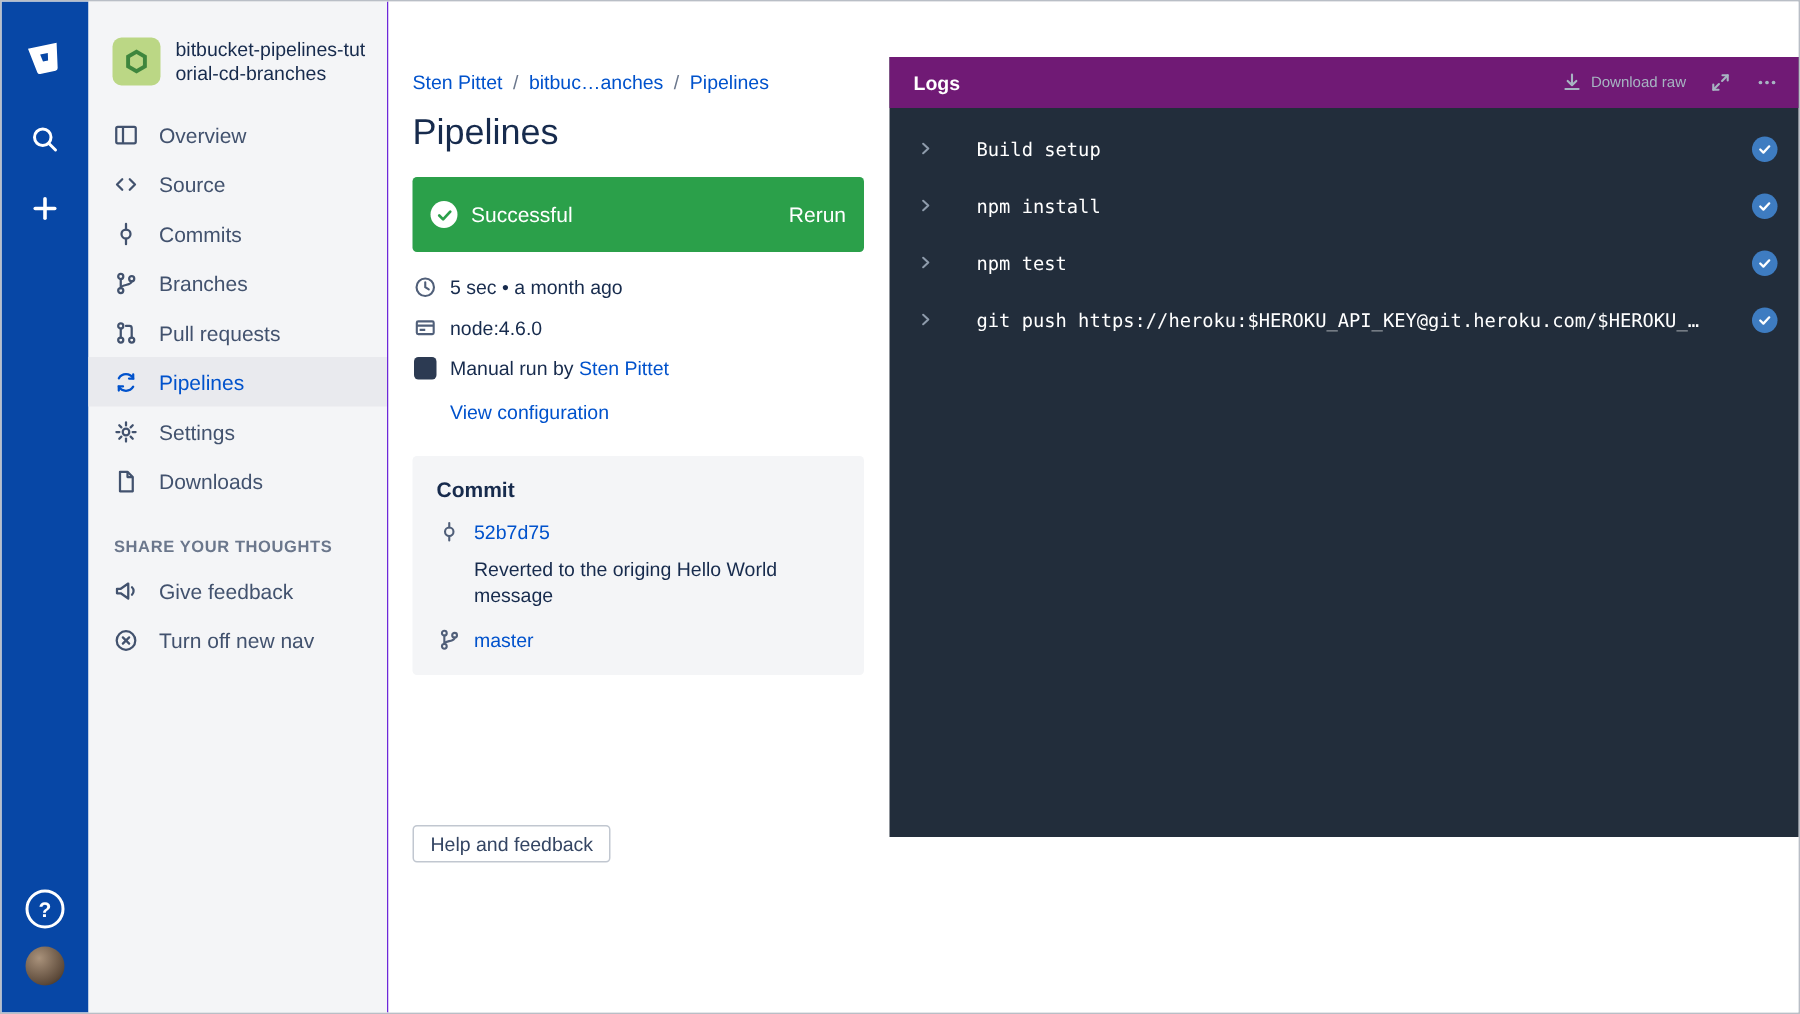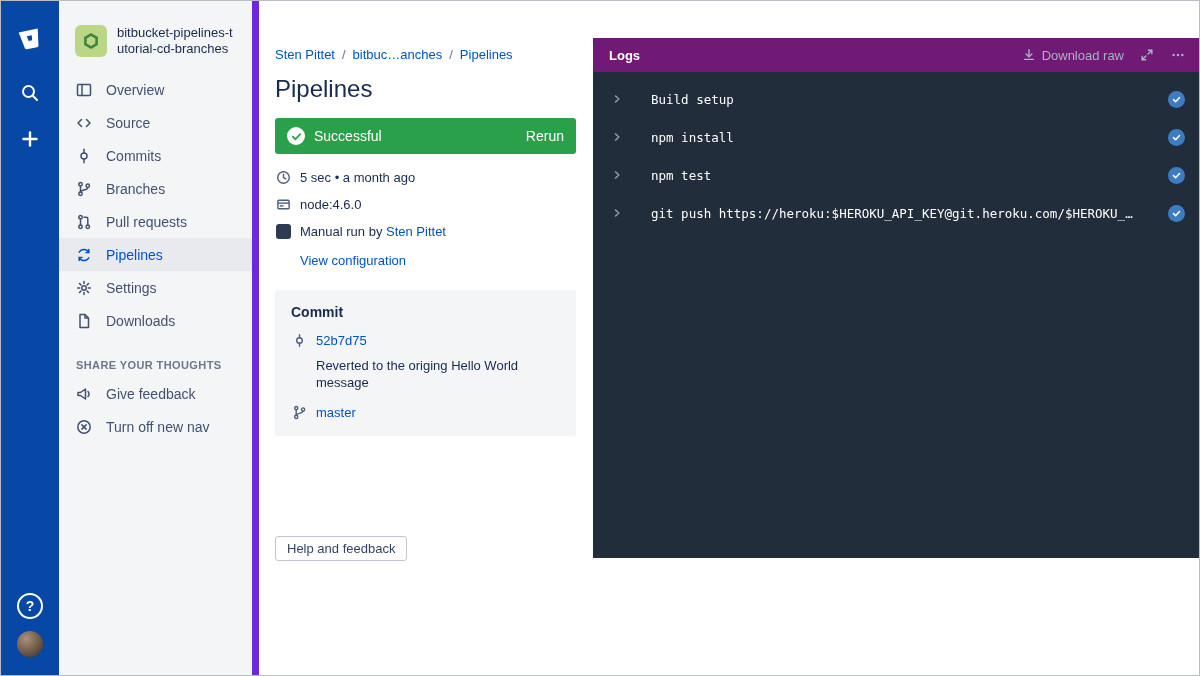--- a/index.html
+++ b/index.html
@@ -9,37 +9,37 @@
 
   
   .gnav { position:absolute; left:0; top:0; bottom:0; width:58px; background:#0747A6; display:flex; flex-direction:column; align-items:center; padding:22px 0 18px; }
   .gnav .gbtn { width:32px; height:32px; display:flex; align-items:center; justify-content:center; margin-bottom:14px; cursor:pointer; color:#fff; }
   .gnav .logo-btn { margin-bottom:22px; }
   .gnav .spacer { flex:1; }
   .help-circle { width:26px; height:26px; border:2px solid #fff; border-radius:50%; color:#fff; font-size:14px; font-weight:bold; display:flex; align-items:center; justify-content:center; margin-bottom:12px; cursor:pointer; }
   .gavatar { width:26px; height:26px; border-radius:50%; background:radial-gradient(circle at 35% 30%, #a9927b, #5d4a3a 70%, #2e241c); cursor:pointer; }
 
   
-  .sidebar { position:absolute; left:58px; top:0; bottom:0; width:200px; background:#F4F5F7; border-right:7px solid #6d28d9; padding-top:16px; }
+  .sidebar { position:absolute; left:58px; top:0; bottom:0; width:200px; background:#F4F5F7; border-right:1px solid #6d28d9; padding-top:16px; }
   .repo-head { display:flex; gap:10px; padding:8px 14px 16px 16px; align-items:flex-start; }
   .repo-avatar { flex:none; width:32px; height:32px; border-radius:6px; background:#BBD785; display:flex; align-items:center; justify-content:center; }
   .repo-name { font-size:13px; font-weight:500; color:#172B4D; line-height:16px; word-break:break-all; }
   .nav-item { display:flex; align-items:center; gap:14px; height:33px; padding-left:17px; color:#42526E; font-size:14px; cursor:pointer; }
   .nav-item .nicon { flex:none; width:16px; height:16px; display:flex; align-items:center; justify-content:center; }
   .nav-item.active { background:#E9EAEE; color:#0052CC; font-weight:500; }
   .section-label { margin:22px 0 6px; padding-left:17px; font-size:11px; font-weight:bold; letter-spacing:.4px; color:#6B778C; }
 
   
   .main { position:absolute; left:258px; right:0; top:0; bottom:0; background:#fff; padding:46px 0 0 16px; }
   .breadcrumb { font-size:13px; color:#6B778C; display:flex; align-items:center; }
   .crumb { color:#0052CC; text-decoration:none; cursor:pointer; }
   .crumb + .crumb::before { content:"/"; color:#6B778C; padding:0 7px; cursor:default; }
   .page-title { margin-top:13px; font-size:24px; font-weight:500; color:#172B4D; }
 
-  .status-banner { margin-top:15px; width:301px; height:36px; background:#2BA04A; border-radius:3px; display:flex; align-items:center; padding:0 12px; }
+  .status-banner { margin-top:15px; width:301px; height:50px; background:#2BA04A; border-radius:3px; display:flex; align-items:center; padding:0 12px; }
   .status-banner .slabel { color:#fff; font-size:14px; font-weight:500; margin-left:9px; }
   .status-banner .rerun { margin-left:auto; color:#fff; font-size:14px; cursor:pointer; }
   .scheck { width:18px; height:18px; border-radius:50%; background:#fff; display:flex; align-items:center; justify-content:center; }
 
   .detail-list { margin-top:15px; width:301px; }
   .detail-row { display:flex; align-items:center; gap:9px; margin-bottom:11px; font-size:13px; color:#172B4D; }
   .detail-row .dicon { flex:none; width:16px; height:16px; display:flex; align-items:center; justify-content:center; color:#505F79; }
   .mini-avatar { width:15px; height:15px; border-radius:3px; background:#2c3a52; }
   a.blue, .blue-link { color:#0052CC; text-decoration:none; cursor:pointer; }
   .view-config { margin:14px 0 0 25px; font-size:13px; }
@@ -50,21 +50,21 @@
   .commit-row .dicon { flex:none; width:16px; height:16px; display:flex; align-items:center; justify-content:center; color:#505F79; }
   .commit-msg { margin:9px 0 13px 25px; font-size:13px; color:#172B4D; line-height:17px; }
 
   .help-btn { display:inline-block; margin-top:100px; padding:4px 11px; background:#fff; border:1px solid #C1C7D0; border-radius:3px; font-size:13px; color:#344563; cursor:pointer; font-family:inherit; }
 
   
   .logs { position:absolute; left:592px; top:37px; width:607px; height:520px; background:#222D3B; display:flex; flex-direction:column; }
   .logs-header { flex:none; height:34px; background:#701a75; display:flex; align-items:center; padding:0 14px 0 16px; }
   .logs-title { color:#fff; font-size:13px; font-weight:bold; }
   .logs-actions { margin-left:auto; display:flex; align-items:center; gap:16px; }
-  .download-btn { display:flex; align-items:center; gap:6px; color:#A7B4C2; font-size:13px; cursor:pointer; }
+  .download-btn { display:flex; align-items:center; gap:6px; color:#A7B4C2; font-size:10px; cursor:pointer; }
   .icon-btn { display:flex; align-items:center; justify-content:center; color:#A7B4C2; cursor:pointer; }
   .logs-body { padding-top:8px; overflow:hidden; }
   .log-row { display:flex; align-items:center; height:38px; padding:0 15px 0 18px; gap:28px; cursor:pointer; }
   .log-label { color:#FFFFFF; font-family:"DejaVu Sans Mono", monospace; font-size:12.5px; white-space:nowrap; overflow:hidden; text-overflow:ellipsis; }
   .log-check { flex:none; margin-left:auto; width:17px; height:17px; border-radius:50%; background:#3E7CC1; display:flex; align-items:center; justify-content:center; }
   .log-chevron { flex:none; width:12px; height:12px; color:#8E9BAB; display:flex; align-items:center; justify-content:center; }
 
   svg { display:block; }
 </style>
 </head>

